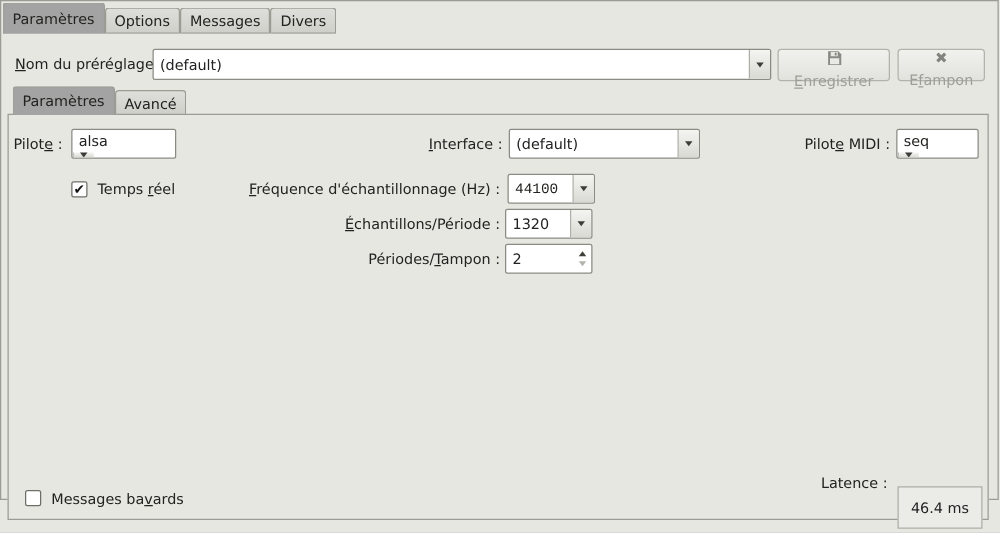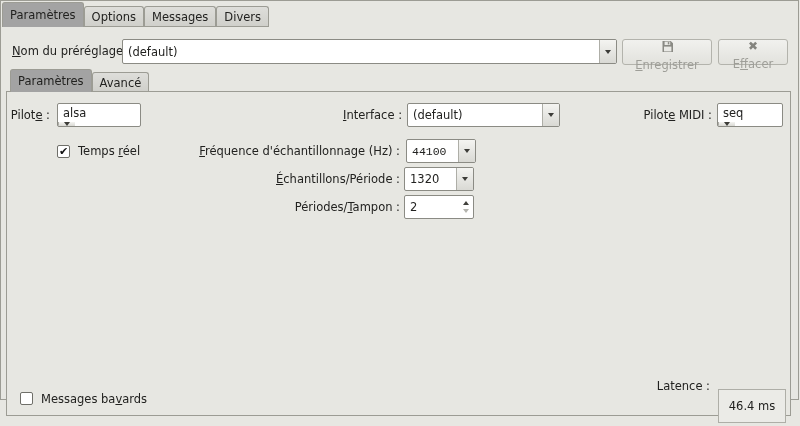--- a/index.html
+++ b/index.html
@@ -106,21 +106,21 @@
           <rect x="3.6" y="1.6" width="5.6" height="3.4" fill="#e9e9e5"></rect>
           <rect x="6.8" y="2.1" width="1.5" height="2.3" fill="#8a8a84"></rect>
           <rect x="3" y="6.6" width="7.4" height="4.8" fill="#e9e9e5"></rect>
         </svg>
     </span>
     <span><span></span><span class="mn">E</span><span>nregistrer</span></span>
   </button>
 
   <button class="btn" style="left:718px; top:39px; width:70px; height:26px; z-index:4;" disabled="">
     <span class="x-glyph">✖</span>
-    <span><span>E</span><span class="mn">f</span><span>facer</span></span>
+    <span><span>E</span><span class="mn">f</span><span>ampon</span></span>
   </button>
 
   <div class="pane inner-pane"></div>
 
   <div class="tabbar inner-tabbar">
     <div class="tab active">
         <span>Paramètres</span>
       </div>
     <div class="tab">
         <span>Avancé</span>

